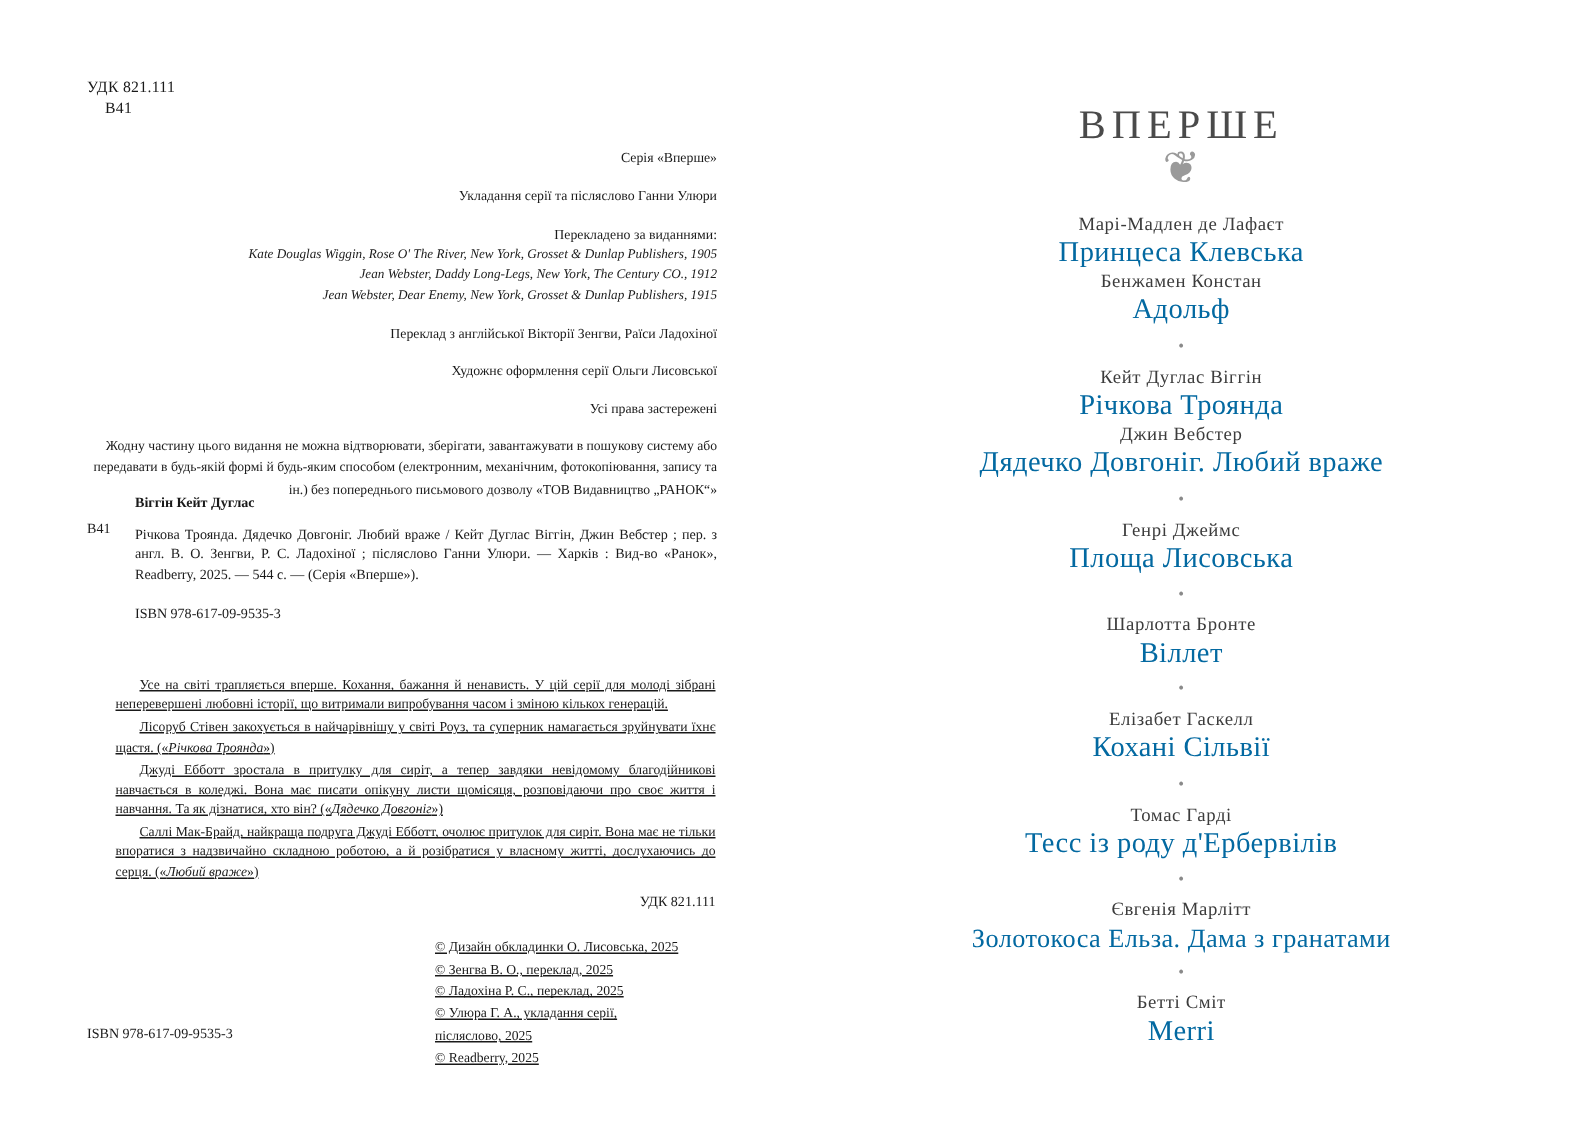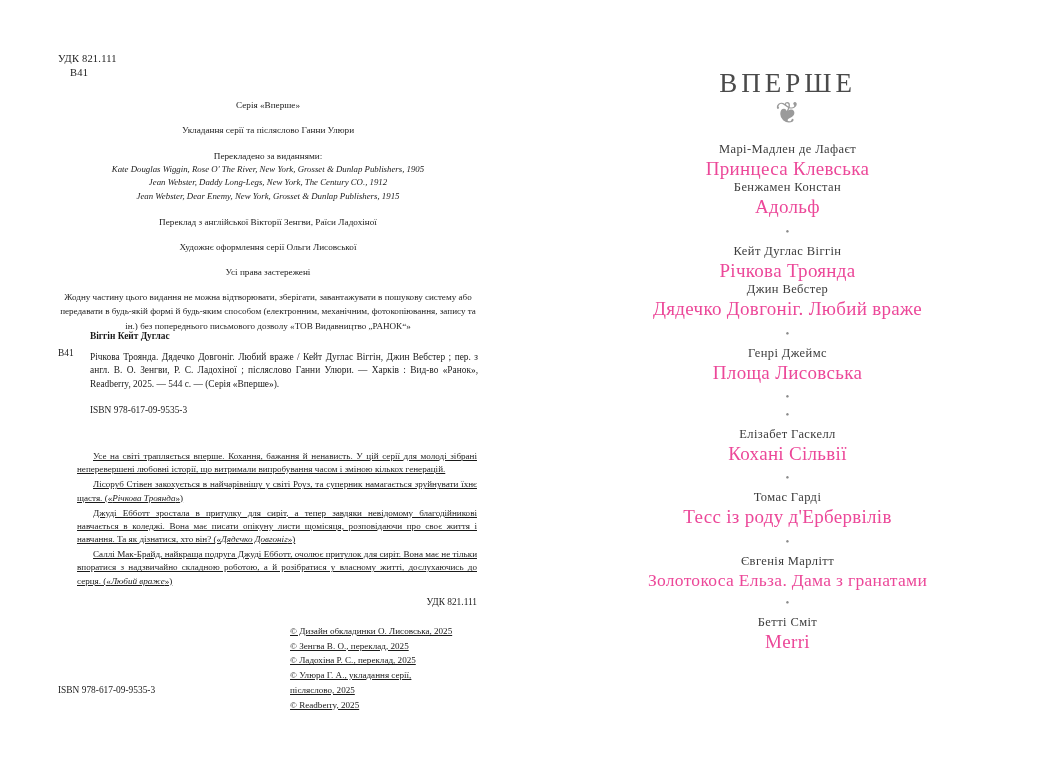--- a/index.html
+++ b/index.html
@@ -47,20 +47,21 @@
     position: absolute;
     left: 58px;
     top: 98px;
     width: 420px;
     text-align: center;
     font-size: 9.2px;
     line-height: 1.55;
   }
   .center-col .grp {
     margin-bottom: 11px;
+    text-align: right;
   }
   .center-col .grp:last-child { margin-bottom: 0; }
   .center-col .small { font-size: 8.8px; font-style: italic; }
 
   .rights-para {
     text-align: center;
     font-size: 9.1px;
     line-height: 1.55;
   }
 
@@ -162,21 +163,21 @@
   }
   .entry { margin-bottom: 0; }
   .entry .author {
     font-size: 12.5px;
     color: #3c3c3c;
     letter-spacing: 0.4px;
     margin-bottom: 1px;
   }
   .entry .title {
     font-size: 19px;
-    color: #ec4899;
+    color: #0369a1;
     letter-spacing: 0.3px;
     line-height: 1.18;
   }
   .entry .title.small { font-size: 17.5px; }
   .dot-sep {
     color: #8a8a8a;
     font-size: 11px;
     line-height: 1;
     margin: 7px 0 7px 0;
   }
@@ -267,20 +268,24 @@
 
       <div class="dot-sep">•</div>
 
       <div class="entry">
         <div class="author">Генрі Джеймс</div>
         <div class="title">Площа Лисовська</div>
       </div>
 
       <div class="dot-sep">•</div>
 
+      <div class="entry">
+        <div class="author">Шарлотта Бронте</div>
+        <div class="title">Віллет</div>
+      </div>
 
       <div class="dot-sep">•</div>
 
       <div class="entry">
         <div class="author">Елізабет Гаскелл</div>
         <div class="title">Кохані Сільвії</div>
       </div>
 
       <div class="dot-sep">•</div>
 

